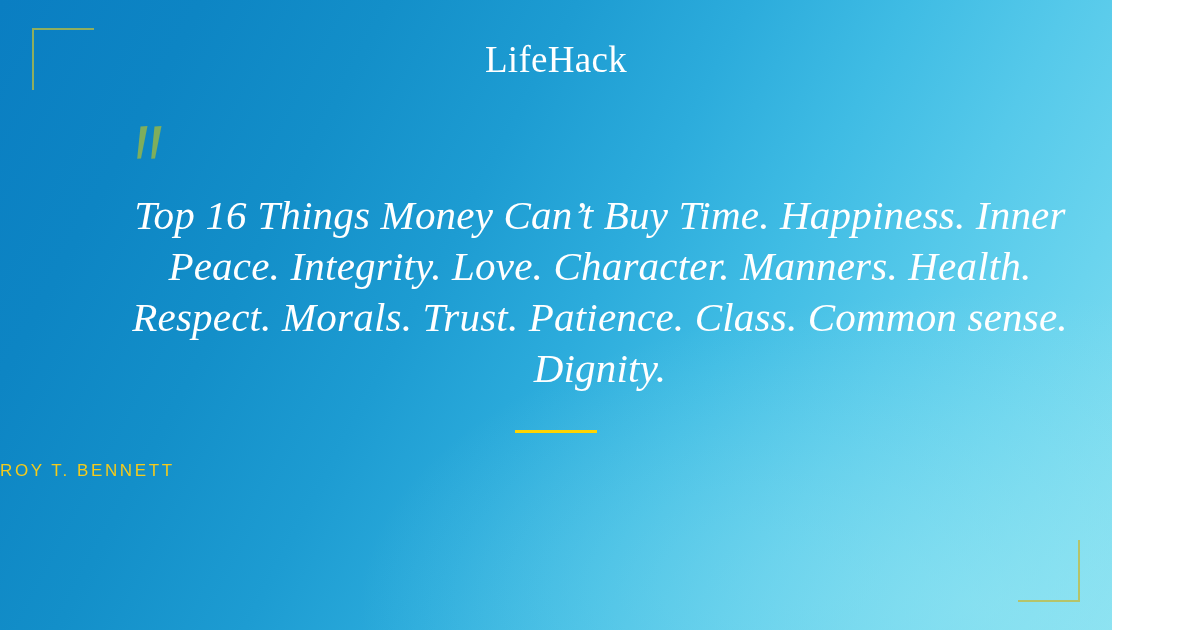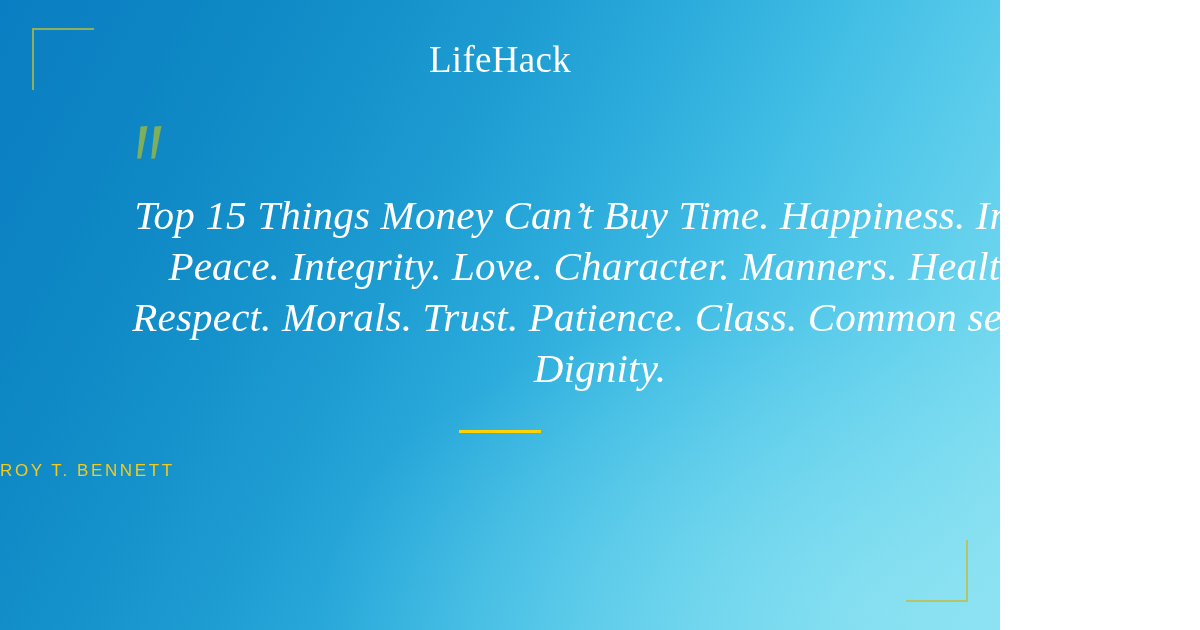--- a/index.html
+++ b/index.html
@@ -8,21 +8,21 @@
   }
   body {
     width: 1200px;
     height: 630px;
     overflow: hidden;
     font-family: "Liberation Sans", sans-serif;
   }
 
   #card {
     position: relative;
-    width: 1000px;
+    width: 1112px;
     height: 630px;
     box-sizing: border-box;
     background:
       linear-gradient(118deg,
         #0a7ec2 0%,
         #0d85c4 14%,
         #138fc9 27%,
         #1d9cd2 40%,
         #2cacdc 52%,
         #3fbce4 63%,
@@ -142,21 +142,21 @@
   <div id="brand">LifeHack</div>
 
   <div id="quote-mark">
     <svg width="44" height="44" viewBox="0 0 44 44" xmlns="http://www.w3.org/2000/svg" aria-hidden="true">
       <path d="M10.5 2.5 L17.5 2.0 L11.0 34.5 L7.2 34.8 Z" fill="#7fae5c"></path>
       <path d="M24.5 2.5 L31.5 2.0 L25.0 34.5 L21.2 34.8 Z" fill="#7fae5c"></path>
     </svg>
   </div>
 
   <div id="quote-block">
-    <p id="quote-text">Top 15 Things Money Can’t Buy Time. Happiness. Inner Peace. Integrity. Love. Character. Manners. Health. Respect. Morals. Trust. Patience. Class. Common sense. Dignity.</p>
+    <p id="quote-text">Top 16 Things Money Can’t Buy Time. Happiness. Inner Peace. Integrity. Love. Character. Manners. Health. Respect. Morals. Trust. Patience. Class. Common sense. Dignity.</p>
   </div>
 
   <div id="attribution">
     <div id="divider"></div>
     <div id="author">ROY T. BENNETT</div>
   </div>
 
 </div>
 
 </body></html>

